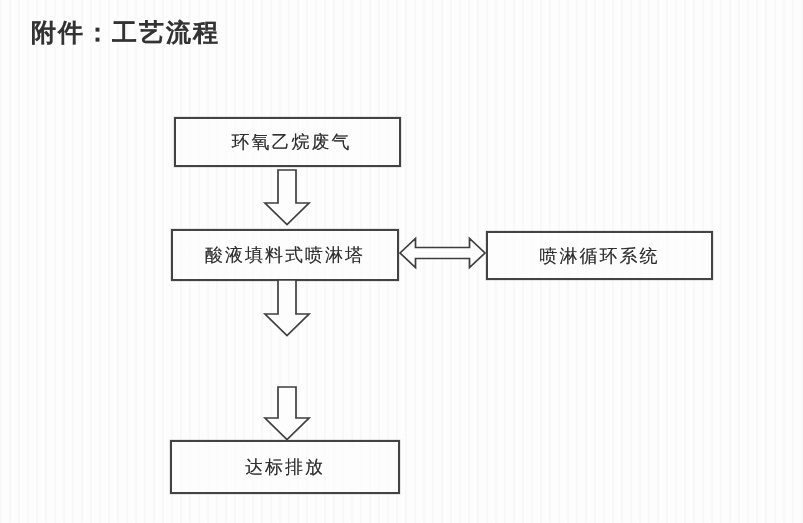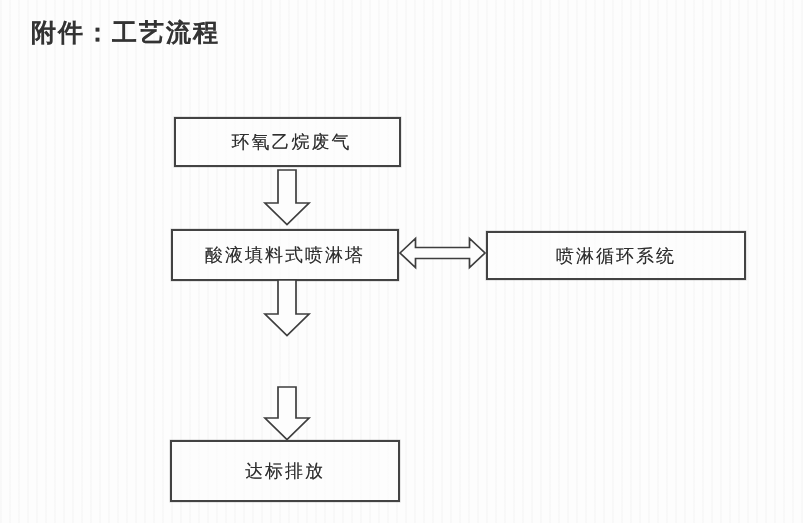--- a/index.html
+++ b/index.html
@@ -45,23 +45,23 @@
   }
   .node span {
     font-size: 18px;
     letter-spacing: 2px;
     color: #2f2f2f;
     text-shadow: 0 0 0.6px rgba(40,40,40,0.5);
     white-space: nowrap;
   }
   #node-waste-gas        { left: 174px; top: 117px; width: 227px; height: 50px; padding-left: 8px; }
   #node-spray-tower      { left: 171px; top: 229px; width: 228px; height: 52px; }
-  #node-spray-circulation{ left: 486px; top: 231px; width: 260px; height: 49px; }
+  #node-spray-circulation{ left: 486px; top: 231px; width: 227px; height: 49px; }
   #node-fan              { left: 173px; top: 339px; width: 227px; height: 45px; }
-  #node-discharge        { left: 170px; top: 440px; width: 230px; height: 62px; font-family: Liberation Mono, monospace; }
+  #node-discharge        { left: 170px; top: 440px; width: 230px; height: 54px; font-family: Liberation Mono, monospace; }
 
   .arrow {
     position: absolute;
     line-height: 0;
   }
   #arrow-1 { left: 262px; top: 169px; }
   #arrow-2 { left: 398px; top: 236px; }
   #arrow-3 { left: 262px; top: 279px; }
   #arrow-4 { left: 262px; top: 386px; }
 

